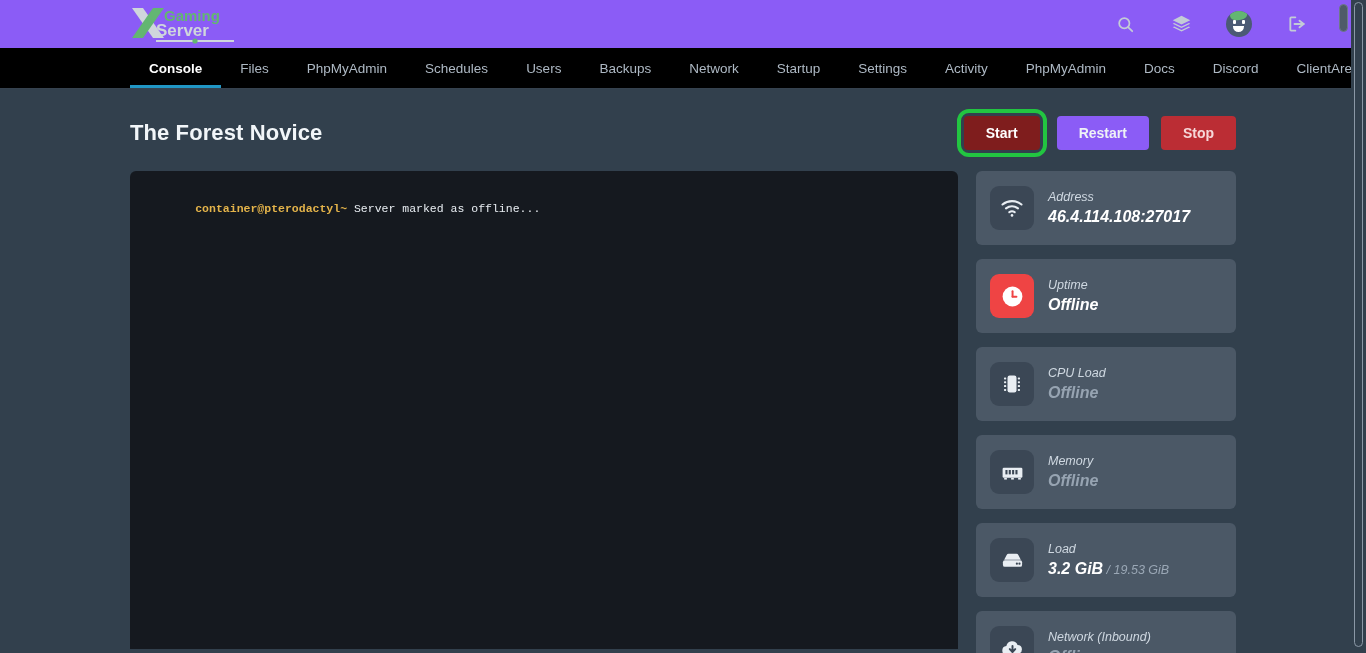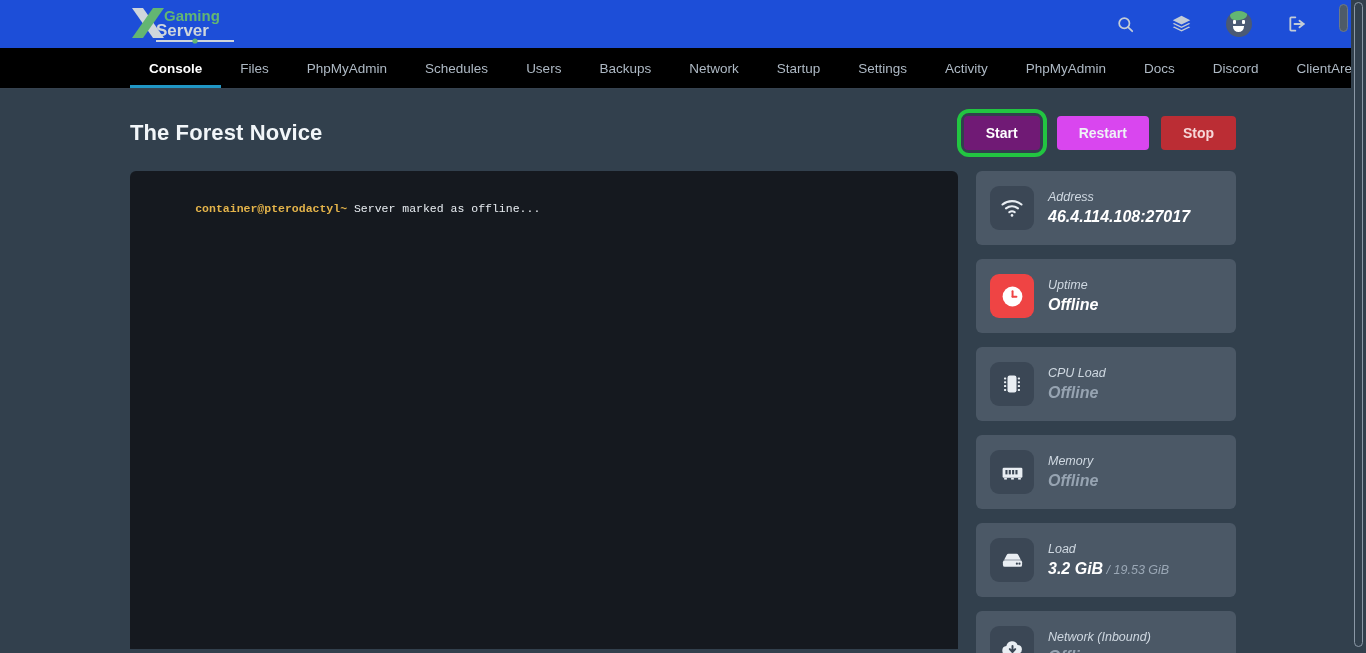--- a/index.html
+++ b/index.html
@@ -13,21 +13,21 @@
   body {
     background: #32404d;
     font-family: "Liberation Sans", sans-serif;
     color: #e6edf3;
     position: relative;
   }
 
   
   .top-header {
     height: 48px;
-    background: #1d4ed8;
+    background: #8b5cf6;
     display: flex;
     align-items: center;
     padding: 0 24px 0 0;
     position: relative;
   }
 
   .logo-wrap {
     margin-left: 130px;
     display: flex;
     align-items: center;
@@ -153,25 +153,25 @@
     border-radius: 4px;
     font-size: 14px;
     font-weight: bold;
     padding: 0 22px;
     height: 34px;
     line-height: 34px;
     cursor: pointer;
     font-family: "Liberation Sans", sans-serif;
   }
   .btn-start {
-    background: #701a75;
+    background: #7f1d1d;
     color: #ffffff;
   }
   .btn-restart {
-    background: #d946ef;
+    background: #8b5cf6;
     color: #eef2f6;
   }
   .btn-stop {
     background: #bb2d34;
     color: #f6d7d9;
   }
 
   .start-highlight {
     border: 4px solid #22c541;
     border-radius: 12px;

